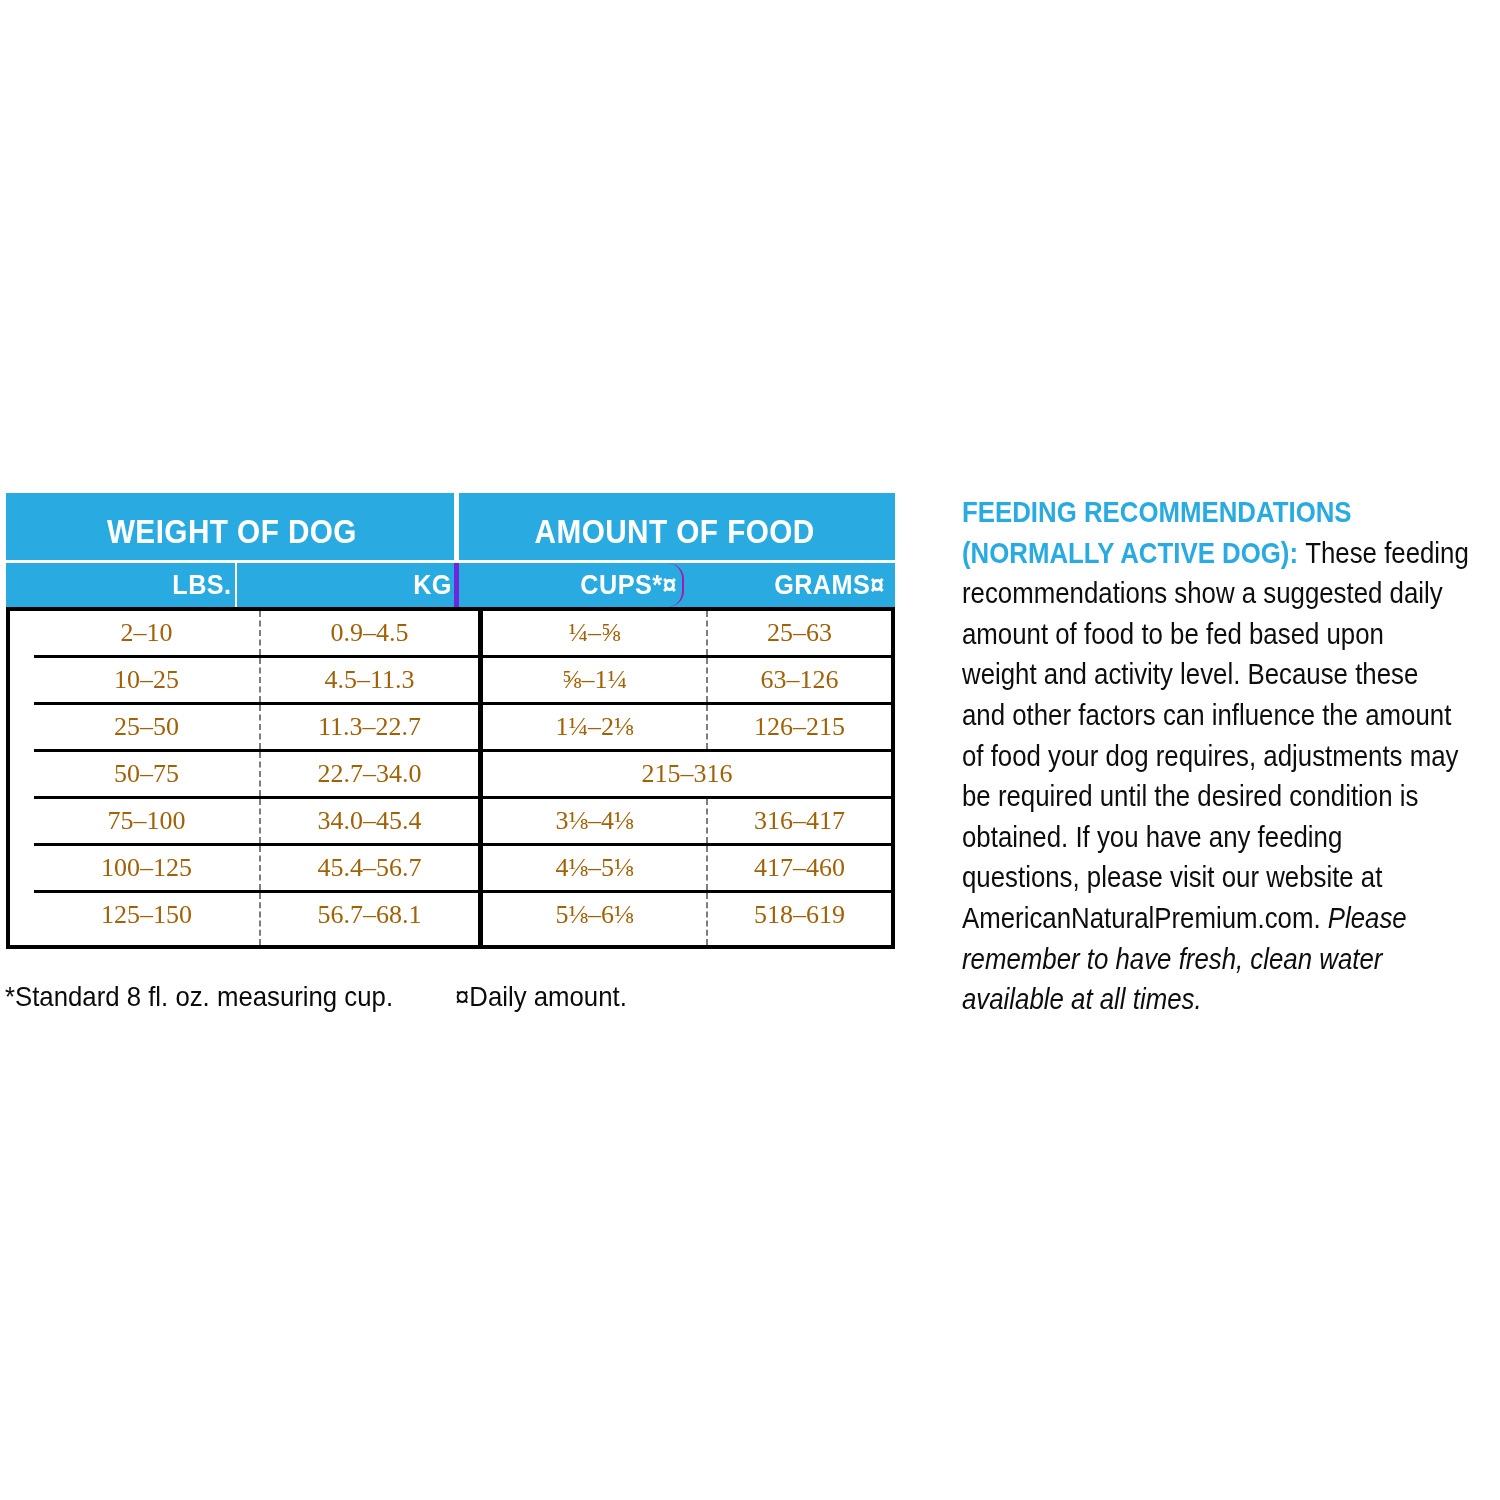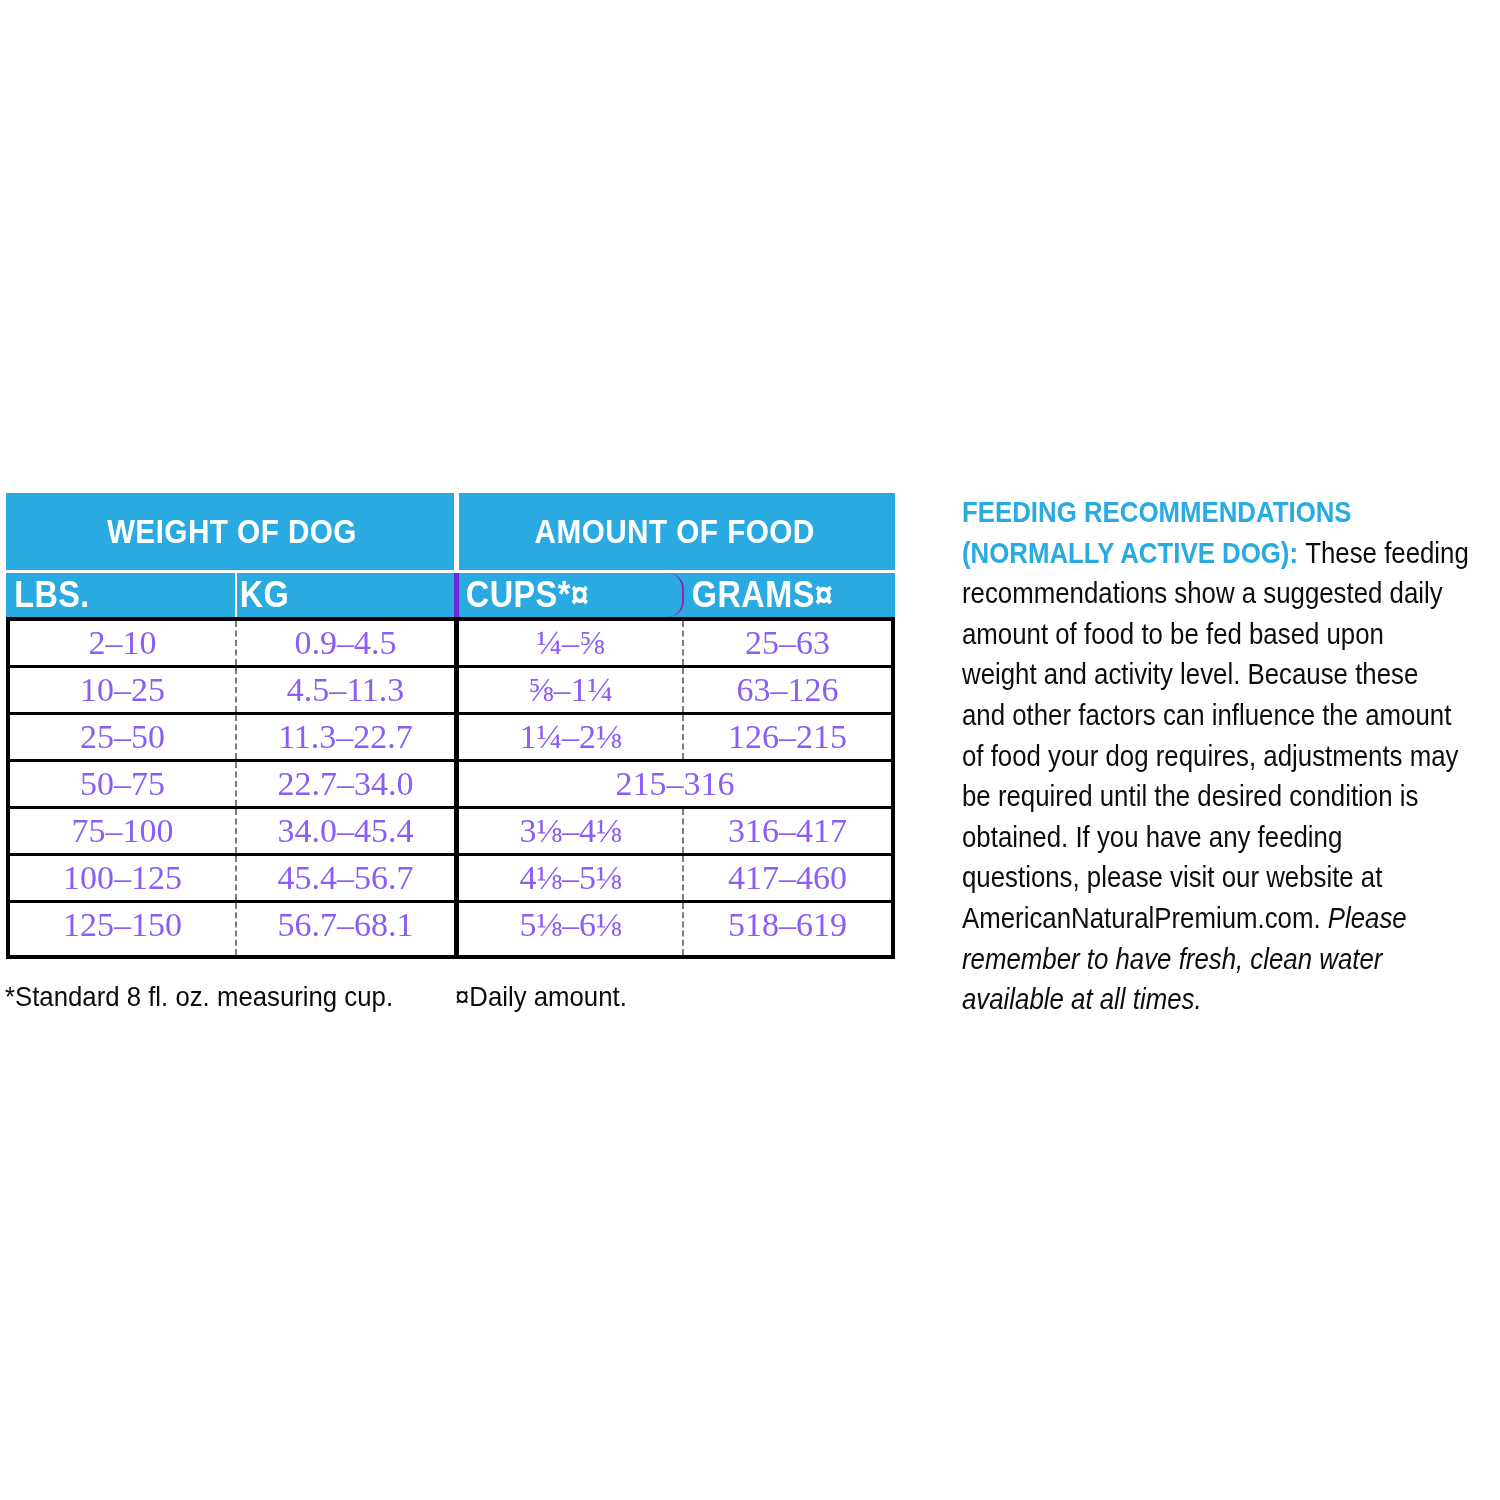--- a/index.html
+++ b/index.html
@@ -6,39 +6,39 @@
   * { box-sizing:border-box; }
   .canvas {
     position:relative; width:1500px; height:1500px; background:#ffffff;
     font-family:"Liberation Sans", sans-serif; overflow:hidden; color:#111;
   }
 
   
   .feeding-table { position:absolute; left:6px; top:493px; width:889px; }
 
   .thead { background:#29ABE2; color:#ffffff; font-weight:bold; }
-  .grow  { display:flex; height:77px; padding:0 4px;border-radius:31px; }
+  .grow  { display:flex; height:67px; padding:0 4px;border-radius:31px; }
   .gcell { text-align:center; font-size:33px; line-height:77px; letter-spacing:0.5px; }
   .g1 { flex:0 0 449px; border-right:5px solid #ffffff; }
   .g2 { flex:1; }
   .hline { height:3px; background:#ffffff; }
   .subrow { display:flex; height:44px; padding:0 4px; }
-  .scell { text-align:left; font-size:36px; line-height:44px; letter-spacing:0.5px; }
+  .scell { text-align:right; font-size:28px; line-height:44px; letter-spacing:0.5px; }
   .s1 { flex:0 0 227px; border-right:2px solid #ffffff; }
   .s2 { flex:0 0 222px; border-right:5px solid #6d28d9; }
   .s3 { flex:0 0 225px; border-right:2px solid #a21caf;border-radius:16px; }
   .s4 { flex:1; }
 
   .cond { display:inline-block; transform:scaleX(0.9); transform-origin:center center; white-space:nowrap; }
 
   .tbody { border:4px solid #000; background:#fff; }
   .trow {
     display:flex; height:47px; border-bottom:3px solid #000;
     font-family:"Liberation Serif","DejaVu Serif", serif;
-    font-size:34px; color:#8b5cf6; text-align:center;
+    font-size:26px; color:#a16207; text-align:center;margin-left:24px;
   }
   .trow:last-child { border-bottom:none; height:52px; }
   .tcell { line-height:44px; }
   .c1 { flex:0 0 227px; border-right:2px dashed #7d7d7d; }
   .c2 { flex:0 0 222px; border-right:5px solid #000; }
   .c3 { flex:0 0 225px; border-right:2px dashed #7d7d7d; }
   .c4 { flex:1; }
 
   
   .footnote {

